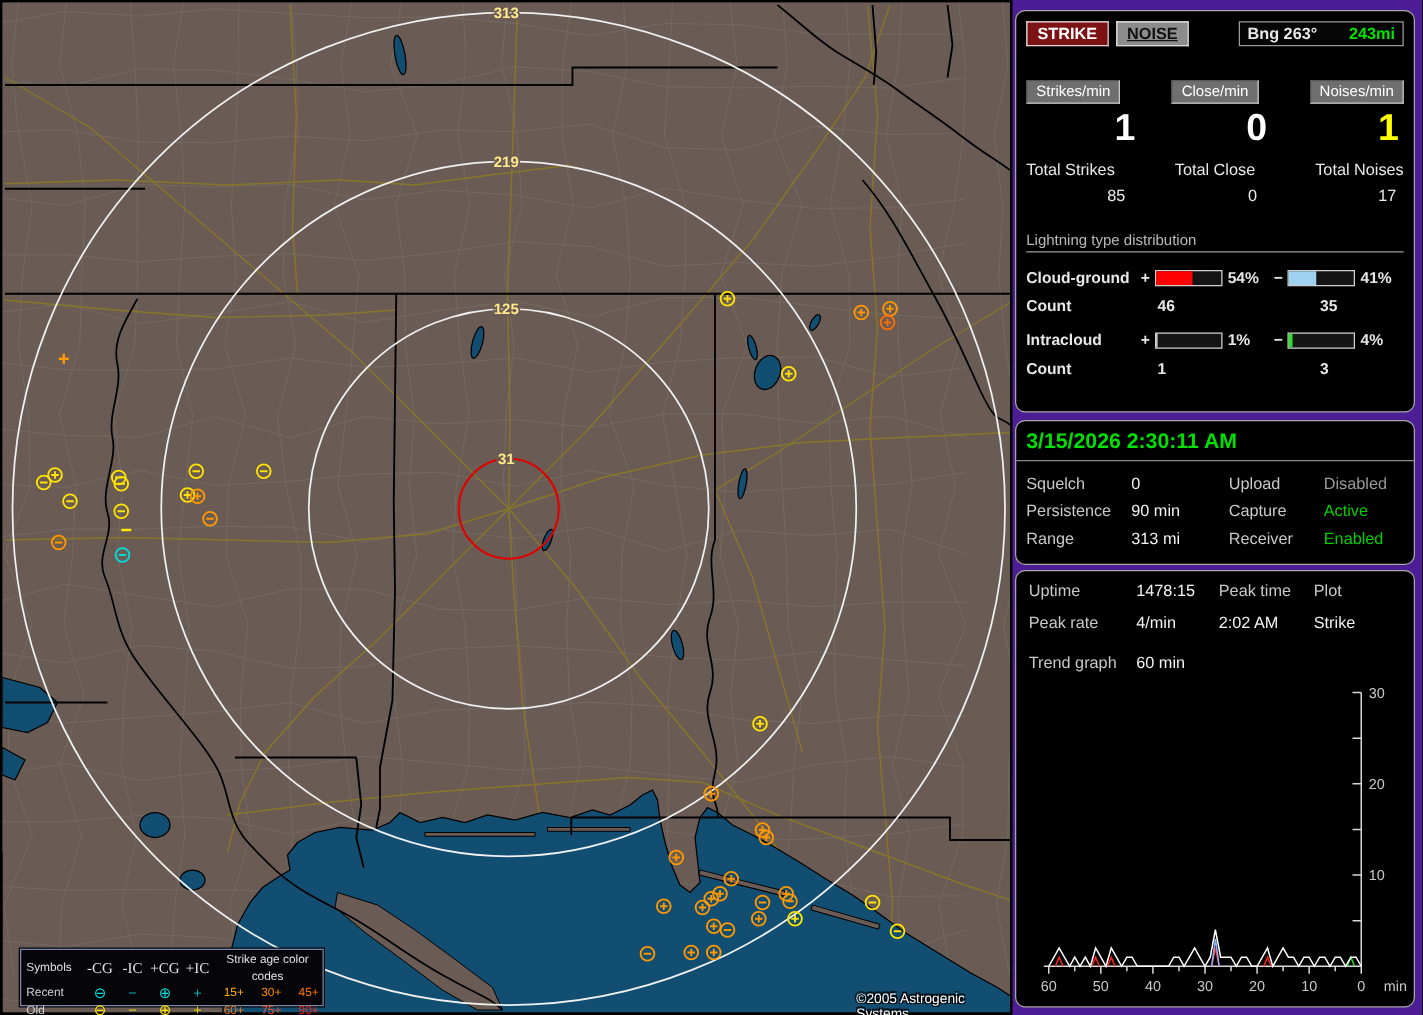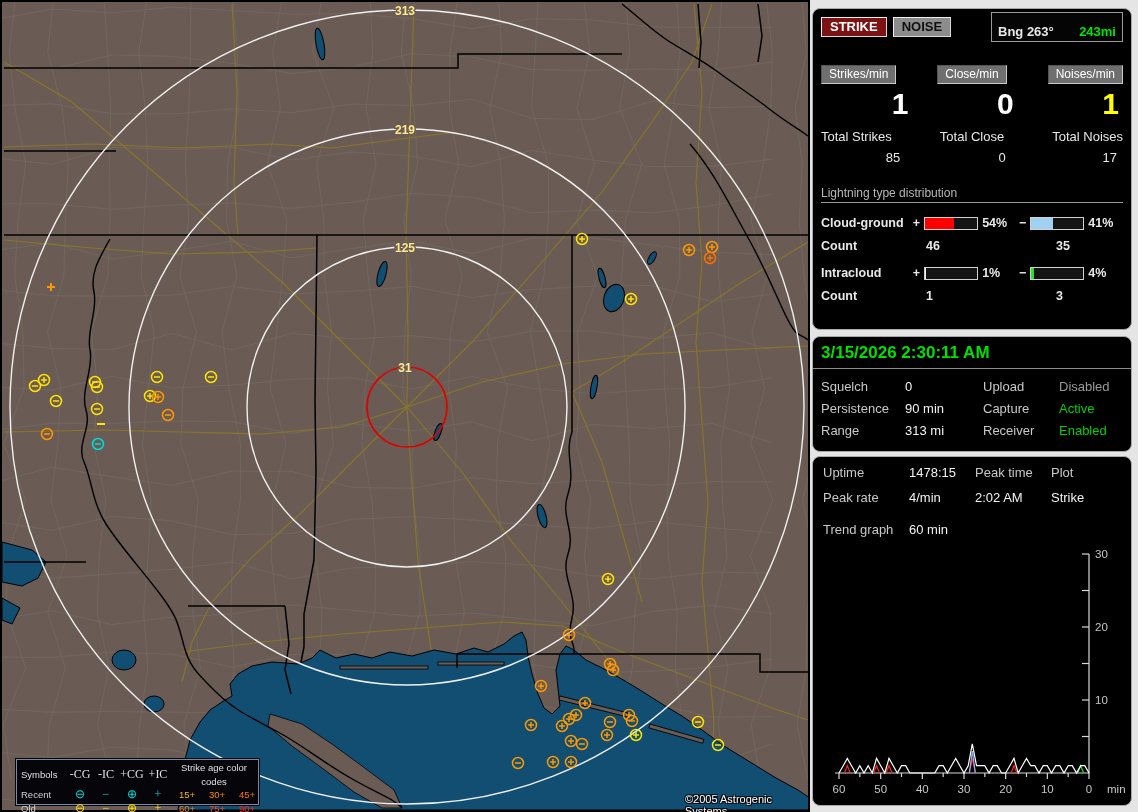--- a/index.html
+++ b/index.html
@@ -11,33 +11,33 @@
   .copyright{position:absolute;left:683px;top:791px;color:#fff;font-size:11px;
              text-shadow:1px 1px 0 #000,-1px -1px 0 #000,1px -1px 0 #000,-1px 1px 0 #000;}
   
   .legend{position:absolute;left:14px;top:757px;width:241px;height:44px;background:#05050a;
           border:1px solid #7888a8;box-shadow:0 0 0 1px #05050a;color:#e0e0e0;font-size:9.5px;}
   .lg-grid{display:grid;grid-template-columns:46px 26px 26px 26px 26px 86px;align-items:center;
            padding:1px 2px 0 4px;line-height:13.5px;}
   .lg-sym{font-size:12px;text-align:center;font-family:Liberation Serif, serif;}
   .lg-ages{display:flex;justify-content:space-between;padding:0 2px 0 8px;}
   
-  .panel{position:absolute;left:810px;top:0;width:328px;height:812px;background:#e5e5e5;color:#e8e8e8;}
+  .panel{position:absolute;left:810px;top:0;width:328px;height:812px;background:#4c1d95;color:#e8e8e8;}
   .pbox{position:absolute;left:2px;width:320px;border:1px solid #a8a8a8;border-radius:8px;
         background:#000;box-sizing:border-box;}
   .box1{top:8px;height:322px;padding:7px 8px;}
   .box2{top:336px;height:116px;}
   .box3{top:456px;height:350px;padding:8px 6px 4px 10px;}
   .row1{display:flex;align-items:center;gap:6px;height:22px;}
   .btn{font-size:13px;font-weight:bold;padding:1px 8px 2px;border:1px solid #d8d8d8;
        border-top-color:#f0f0f0;border-left-color:#f0f0f0;cursor:pointer;
        font-family:"Liberation Sans",sans-serif;}
   .btn-strike{background:#7c1214;color:#fff;}
-  .btn-noise{background:#8c8c8c;color:#111;}
-  .bng{margin-left:auto;border:1px solid #9a9a9a;background:#050505;padding:11px 6px 2px;
+  .btn-noise{background:#8c8c8c;color:#111;text-decoration:underline;}
+  .bng{margin-left:auto;border:1px solid #9a9a9a;background:#050505;padding:1px 6px 2px;
        font-size:13px;font-weight:bold;display:flex;gap:10px;width:118px;justify-content:space-between;}
   .bng .mi{color:#00e400;}
   .cols{display:grid;grid-template-columns:1fr 1fr 1fr;column-gap:14px;margin-top:26px;}
   .chip{display:inline-block;background:#6f6f6f;color:#fff;font-size:12px;padding:1px 7px 2px;
         border:1px solid #555;border-right-color:#c8c8c8;border-bottom-color:#c8c8c8;}
   .chipwrap{text-align:left;}
   .col3 .chipwrap{text-align:right;}
   .bignum{font-size:30px;font-weight:bold;text-align:right;padding-right:4px;margin-top:4px;line-height:32px;}
   .tlabel{font-size:13px;margin-top:9px;white-space:nowrap;}
   .tval{font-size:13px;text-align:right;padding-right:12px;margin-top:6px;}

